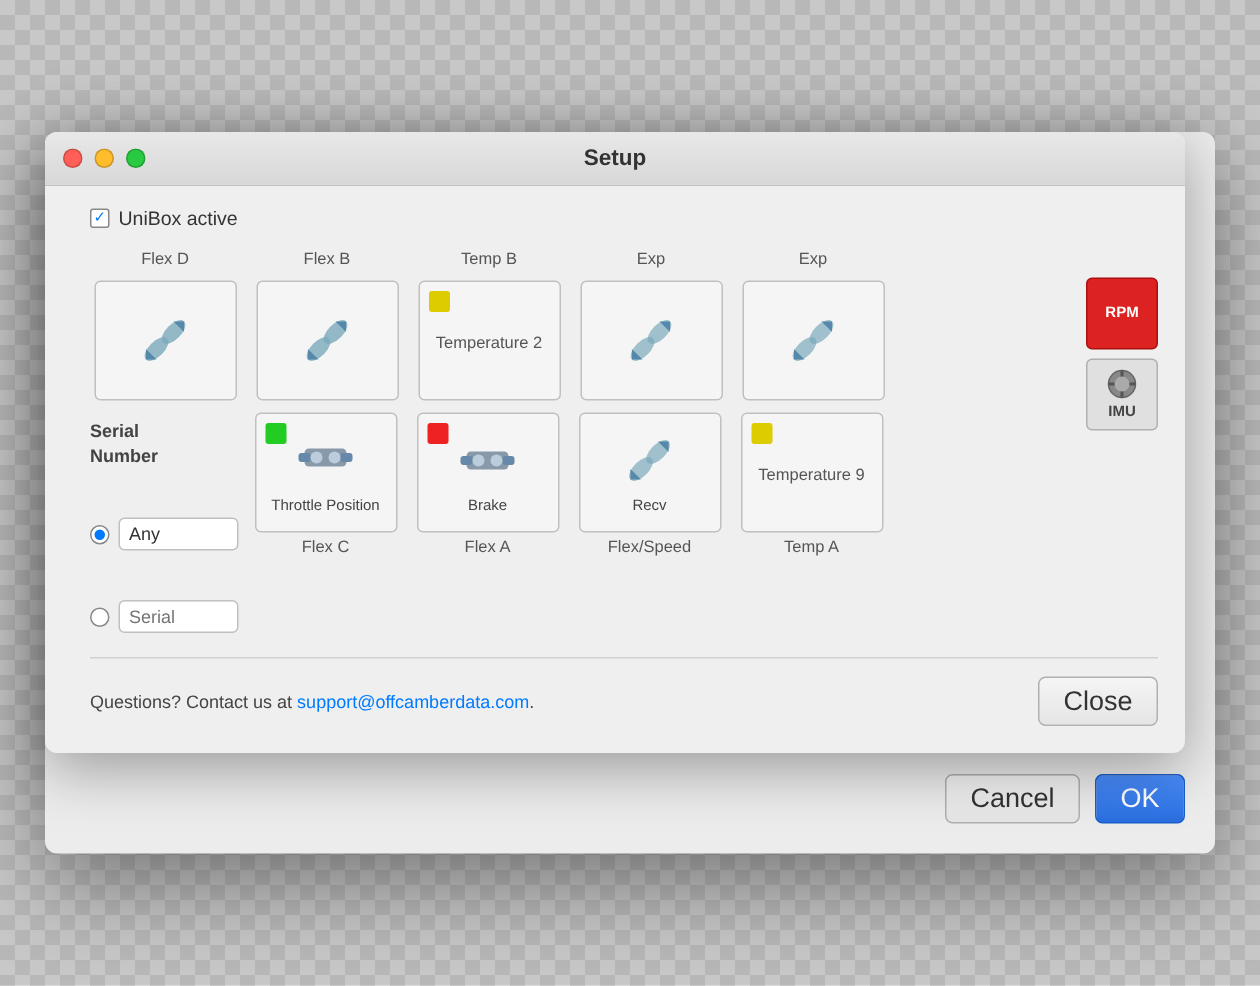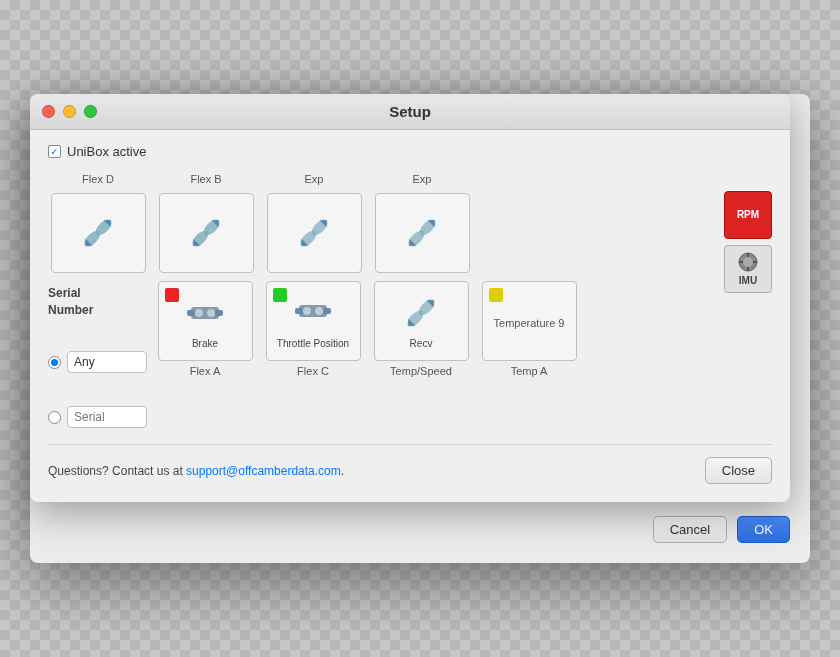--- a/index.html
+++ b/index.html
@@ -73,21 +73,21 @@
     .tb-min { background: #ffbd2e; }
     .tb-max { background: #28ca41; }
 
     .titlebar-title {
       font-size: 15px;
       font-weight: 600;
       color: #333;
     }
 
     .dialog-body {
-      padding: 14px 18px 18px 18px;
+      padding: 14px 18px 18px 30px;
     }
 
     .unibox-row {
       display: flex;
       align-items: center;
       gap: 6px;
       margin-bottom: 14px;
     }
 
     .checkbox {
@@ -277,21 +277,21 @@
     .footer-link {
       color: #007aff;
       cursor: pointer;
     }
 
     .btn {
       padding: 5px 16px;
       border-radius: 5px;
       border: 1px solid #b0b0b0;
       background: linear-gradient(to bottom, #f5f5f5, #e5e5e5);
-      font-size: 13px;
+      font-size: 18px;
       color: #333;
       cursor: pointer;
     }
 
     .btn-default {
       background: linear-gradient(to bottom, #4a8eff, #2a6edf);
       color: #fff;
       border-color: #1a5ecc;
     }
 
@@ -364,20 +364,27 @@
                   <g transform="translate(21,21) rotate(-45)">
                     <ellipse cx="-8" cy="0" rx="10" ry="5" fill="#7aaabb" opacity="0.8"></ellipse>
                     <polygon points="-18,0 -13,-5 -13,5" fill="#5588aa"></polygon>
                     <ellipse cx="8" cy="0" rx="10" ry="5" fill="#7aaabb" opacity="0.8"></ellipse>
                     <polygon points="18,0 13,-5 13,5" fill="#5588aa"></polygon>
                   </g>
                 </svg>
               </div>
             </div>
 
+            <div class="sensor-cell">
+              <span class="sensor-label-top">Temp B</span>
+              <div class="sensor-box">
+                <div class="sensor-indicator ind-yellow"></div>
+                <span class="temp-label">Temperature 2</span>
+              </div>
+            </div>
 
             <div class="sensor-cell">
               <span class="sensor-label-top">Exp</span>
               <div class="sensor-box">
                 <svg class="sensor-svg" viewBox="0 0 42 42">
                   <g transform="translate(21,21) rotate(-45)">
                     <ellipse cx="-8" cy="0" rx="10" ry="5" fill="#7aaabb" opacity="0.7"></ellipse>
                     <polygon points="-18,0 -13,-5 -13,5" fill="#5588aa"></polygon>
                     <ellipse cx="8" cy="0" rx="10" ry="5" fill="#7aaabb" opacity="0.7"></ellipse>
                     <polygon points="18,0 13,-5 13,5" fill="#5588aa"></polygon>
@@ -412,68 +419,68 @@
                   <input class="serial-input active" type="text" value="Any" style="">
                 </div>
                 <div class="serial-option">
                   <div class="radio"></div>
                   <input class="serial-input" type="text" placeholder="Serial" style="">
                 </div>
               </div>
             </div>
 
             <div style="display:flex;gap:8px;">
+
+              <div class="bottom-row-cell">
+                <div class="sensor-box" style="width:95px;height:80px;position:relative;">
+                  <div class="sensor-indicator ind-green"></div>
+                  <svg width="42" height="42" viewBox="0 0 42 42">
+                    <g transform="translate(21,21)">
+                      <rect x="-14" y="-6" width="28" height="12" rx="3" fill="#8899aa"></rect>
+                      <rect x="-18" y="-3" width="8" height="6" rx="2" fill="#6688aa"></rect>
+                      <rect x="10" y="-3" width="8" height="6" rx="2" fill="#6688aa"></rect>
+                      <circle cx="-6" cy="0" r="4" fill="#bbccdd"></circle>
+                      <circle cx="6" cy="0" r="4" fill="#bbccdd"></circle>
+                    </g>
+                  </svg>
+                  <span style="font-size:10px;color:#444;text-align:center;padding:2px;">Throttle Position</span>
+                </div>
+                <span class="sensor-label-bottom">Flex C</span>
+              </div>
 
               <div class="bottom-row-cell">
                 <div class="sensor-box" style="width:95px;height:80px;position:relative;">
                   <div class="sensor-indicator ind-red"></div>
                   <svg width="42" height="42" viewBox="0 0 42 42">
                     <g transform="translate(21,21)">
                       <rect x="-14" y="-6" width="28" height="12" rx="3" fill="#8899aa"></rect>
                       <rect x="-18" y="-3" width="8" height="6" rx="2" fill="#6688aa"></rect>
                       <rect x="10" y="-3" width="8" height="6" rx="2" fill="#6688aa"></rect>
                       <circle cx="-6" cy="0" r="4" fill="#bbccdd"></circle>
                       <circle cx="6" cy="0" r="4" fill="#bbccdd"></circle>
                     </g>
                   </svg>
                   <span style="font-size:10px;color:#444;">Brake</span>
                 </div>
                 <span class="sensor-label-bottom">Flex A</span>
               </div>
 
               <div class="bottom-row-cell">
                 <div class="sensor-box" style="width:95px;height:80px;position:relative;">
-                  <div class="sensor-indicator ind-green"></div>
-                  <svg width="42" height="42" viewBox="0 0 42 42">
-                    <g transform="translate(21,21)">
-                      <rect x="-14" y="-6" width="28" height="12" rx="3" fill="#8899aa"></rect>
-                      <rect x="-18" y="-3" width="8" height="6" rx="2" fill="#6688aa"></rect>
-                      <rect x="10" y="-3" width="8" height="6" rx="2" fill="#6688aa"></rect>
-                      <circle cx="-6" cy="0" r="4" fill="#bbccdd"></circle>
-                      <circle cx="6" cy="0" r="4" fill="#bbccdd"></circle>
-                    </g>
-                  </svg>
-                  <span style="font-size:10px;color:#444;text-align:center;padding:2px;">Throttle Position</span>
-                </div>
-                <span class="sensor-label-bottom">Flex C</span>
-              </div>
-
-              <div class="bottom-row-cell">
-                <div class="sensor-box" style="width:95px;height:80px;position:relative;">
                   <svg class="sensor-svg" viewBox="0 0 42 42">
                     <g transform="translate(21,21) rotate(-45)">
                       <ellipse cx="-8" cy="0" rx="10" ry="5" fill="#7aaabb" opacity="0.7"></ellipse>
                       <polygon points="-18,0 -13,-5 -13,5" fill="#5588aa"></polygon>
                       <ellipse cx="8" cy="0" rx="10" ry="5" fill="#7aaabb" opacity="0.7"></ellipse>
                       <polygon points="18,0 13,-5 13,5" fill="#5588aa"></polygon>
                     </g>
                   </svg>
                   <span style="font-size:10px;color:#444;">Recv</span>
                 </div>
-                <span class="sensor-label-bottom">Temp/Speed</span>
+                <span class="sensor-label-bottom">Flex/Speed</span>
               </div>
 
               <div class="bottom-row-cell">
                 <div class="sensor-box" style="width:95px;height:80px;position:relative;">
                   <div class="sensor-indicator ind-yellow"></div>
                   <span class="temp-label">Temperature 9</span>
                 </div>
                 <span class="sensor-label-bottom">Temp A</span>
               </div>
 

